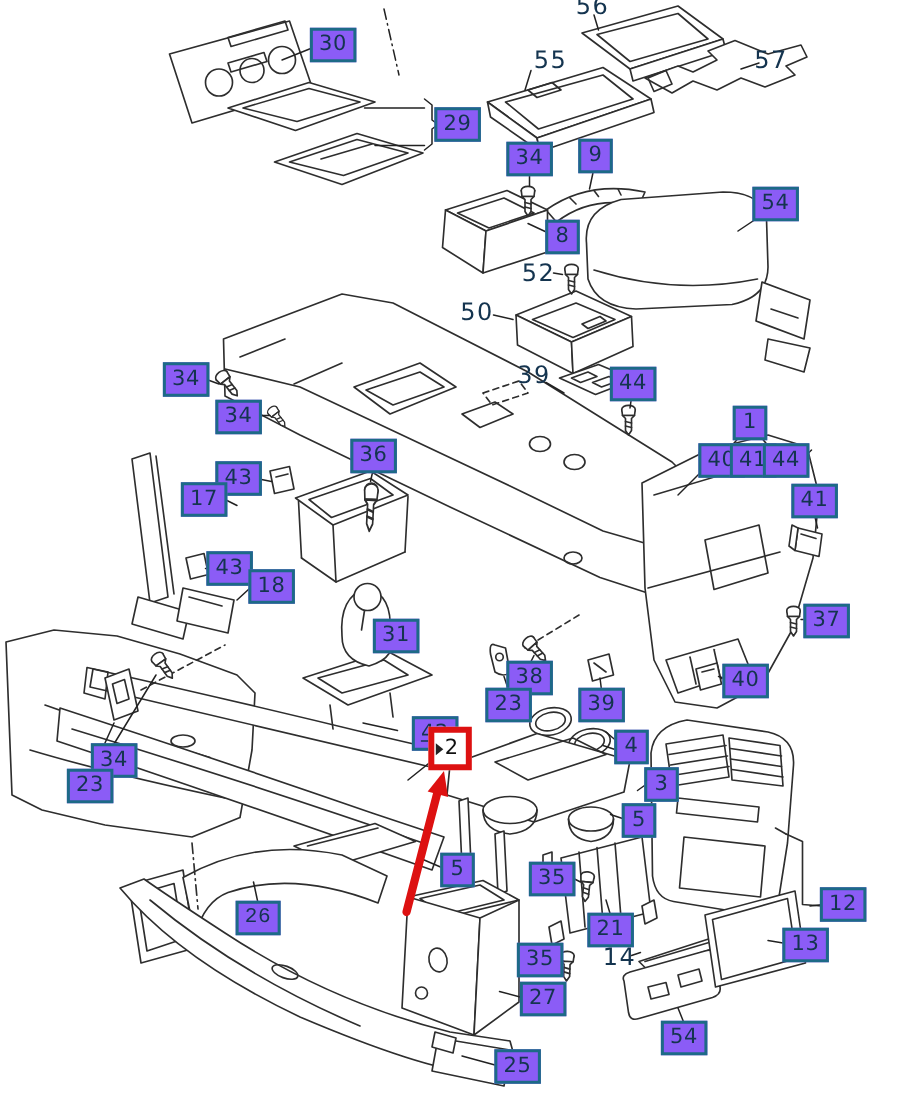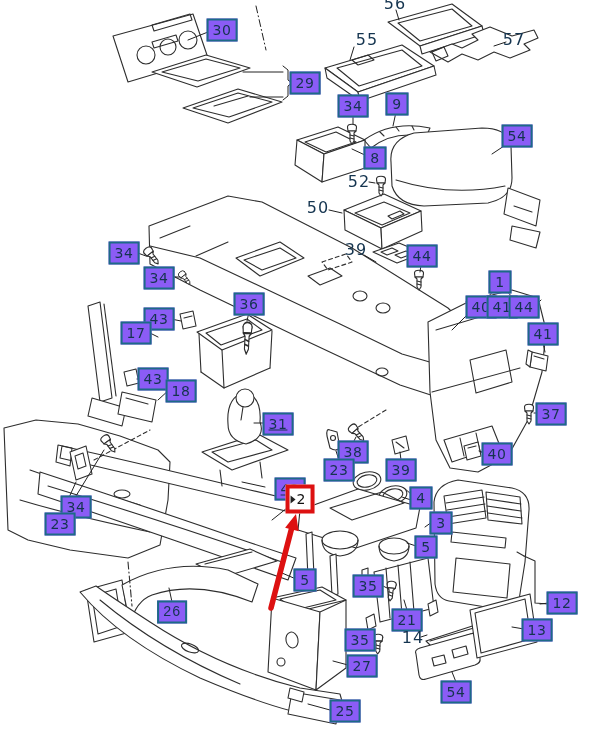--- a/index.html
+++ b/index.html
@@ -397,21 +397,21 @@
       <div class="label-box" style="left: 397px; top: 104px;">9</div>
       <div class="label-box" style="left: 375px; top: 158px;">8</div>
       <div class="label-box" style="left: 517px; top: 136px;">54</div>
       <div class="label-box" style="left: 124px; top: 253px;">34</div>
       <div class="label-box" style="left: 159px; top: 278px;">34</div>
       <div class="label-box" style="left: 159px; top: 319px;">43</div>
       <div class="label-box" style="left: 136px; top: 333px;">17</div>
       <div class="label-box" style="left: 249px; top: 304px;">36</div>
       <div class="label-box" style="left: 153px; top: 379px;">43</div>
       <div class="label-box" style="left: 181px; top: 391px;">18</div>
-      <div class="label-box" style="left: 278px; top: 424px; text-decoration: underline;">31</div>
+      <div class="label-box" style="left: 264px; top: 424px;">31</div>
       <div class="label-box" style="left: 500px; top: 282px;">1</div>
       <div class="label-box" style="left: 481px; top: 307px;">40</div>
       <div class="label-box" style="left: 502px; top: 307px;">41</div>
       <div class="label-box" style="left: 524px; top: 307px;">44</div>
       <div class="label-box" style="left: 543px; top: 334px;">41</div>
       <div class="label-box" style="left: 551px; top: 414px;">37</div>
       <div class="label-box" style="left: 497px; top: 454px;">40</div>
       <div class="label-box" style="left: 422px; top: 256px;">44</div>
       <div class="label-box" style="left: 353px; top: 452px;">38</div>
       <div class="label-box" style="left: 339px; top: 470px;">23</div>

